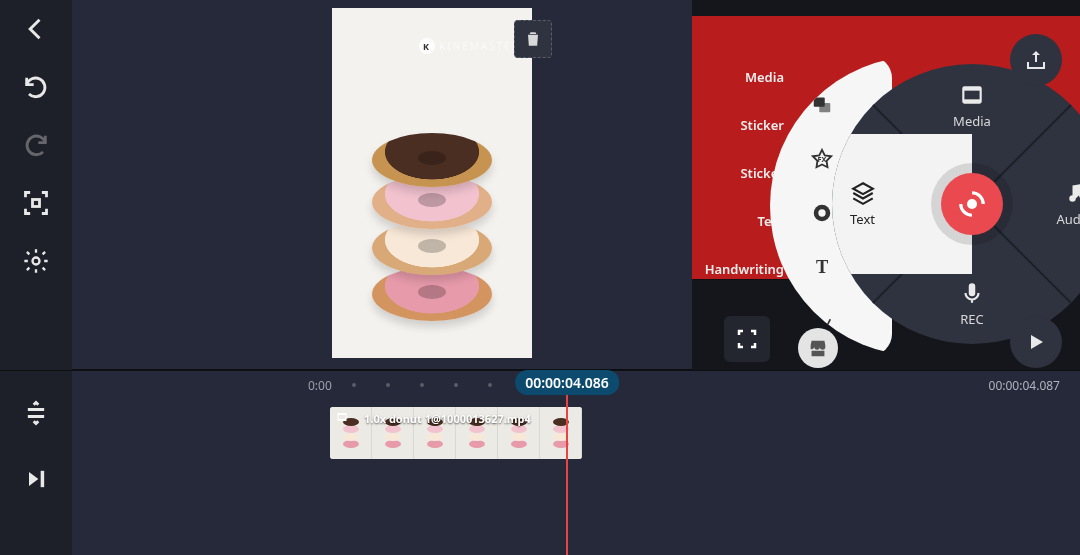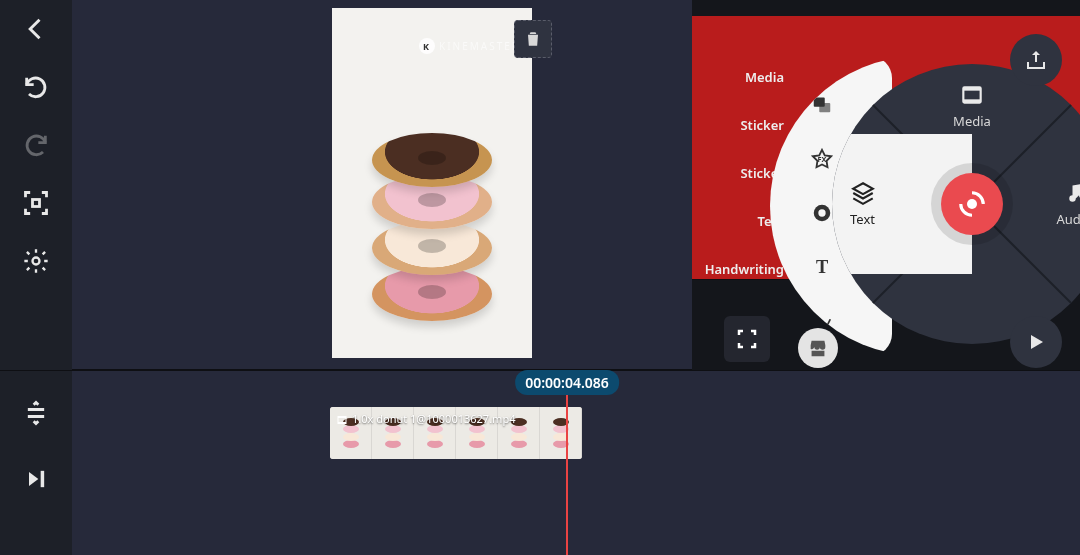--- a/index.html
+++ b/index.html
@@ -214,21 +214,21 @@
   .clip .thumb .mini {
     position: absolute; left: 50%; top: 50%; transform: translate(-50%,-50%);
     width: 18px; height: 30px;
   }
   .mini .md { position:absolute; left:50%; transform:translateX(-50%); width:16px; height:8px; border-radius:8px/4px; }
   .mini .m4{ top:0; background:#4b2e22;} .mini .m3{top:7px;background:#f2c2cf;}
   .mini .m2{ top:15px; background:#f8e8d8;} .mini .m1{top:22px;background:#e79aaa;}
   .clip .overlay-label {
     position: absolute; left: 6px; top: 4px; font-size: 11px; color: #fff;
     text-shadow: 0 1px 2px rgba(0,0,0,.6);
-    display: flex; align-items: flex-end; gap: 4px;
+    display: flex; align-items: flex-start; gap: 16px; font-weight: bold;
   }
   .clip .overlay-label svg { width: 12px; height: 12px; fill:#fff; }
 </style>
 </head>
 <body>
 
 <div class="left-toolbar">
   <div class="btn">
     <svg viewBox="0 0 24 24" fill="none" stroke="#e8e8e8" stroke-width="2.5">
         <polyline points="15 4 7 12 15 20"></polyline>
@@ -344,20 +344,27 @@
           <rect x="4" y="16" width="16" height="3" fill="#eaeaea"></rect>
         </svg>
       <span>Media</span>
     </div>
     <div class="q right">
       <svg viewBox="0 0 24 24">
           <path d="M9 17a3 3 0 1 1-3-3V5l12-2v11a3 3 0 1 1-3-3"></path>
         </svg>
       <span>Audio</span>
     </div>
+    <div class="q bottom">
+      <svg viewBox="0 0 24 24">
+          <rect x="9" y="3" width="6" height="12" rx="3"></rect>
+          <path d="M6 12a6 6 0 0 0 12 0M12 18v3" fill="none" stroke="#eaeaea" stroke-width="2"></path>
+        </svg>
+      <span>REC</span>
+    </div>
     <div class="q left">
       <svg viewBox="0 0 24 24">
           <path d="M12 3l9 5-9 5-9-5 9-5zm-9 9l9 5 9-5M3 17l9 5 9-5" fill="none" stroke="#222" stroke-width="2"></path>
         </svg>
       <span>Text</span>
     </div>
     <div class="hub">
       <svg viewBox="0 0 24 24">
           <circle cx="12" cy="12" r="4"></circle>
           <path d="M12 3a9 9 0 0 1 9 9M12 21a9 9 0 0 1-9-9" fill="none" stroke="#fff" stroke-width="2.5"></path>
@@ -382,20 +389,32 @@
       </svg>
   </div>
   <div class="play-btn">
     <svg viewBox="0 0 24 24">
         <path d="M7 5l12 7-12 7V5z"></path>
       </svg>
   </div>
 </div>
 
 <div class="timeline">
+  <div class="ruler">
+    <span class="start">0:00</span>
+    <div class="dots">
+        <i></i>
+        <i></i>
+        <i></i>
+        <i></i>
+        <i></i>
+        <i></i>
+      </div>
+    <span class="end-time">00:00:04.087</span>
+  </div>
   <div class="clip">
     <div class="thumb">
         <div class="mini">
           <div class="md m1"></div>
           <div class="md m2"></div>
           <div class="md m3"></div>
           <div class="md m4"></div>
         </div>
       </div>
     <div class="thumb">

